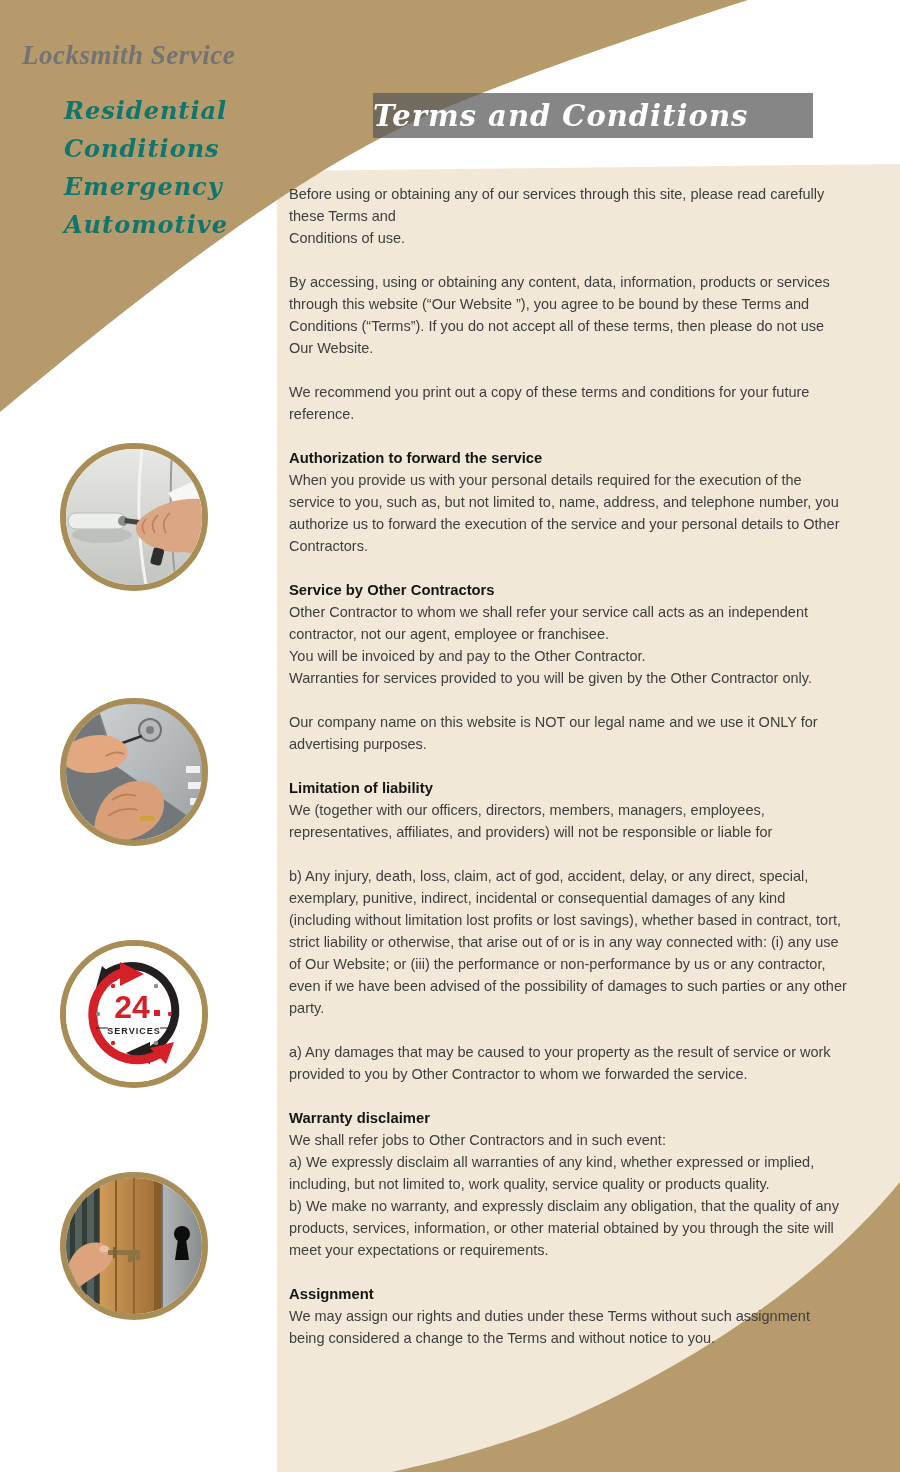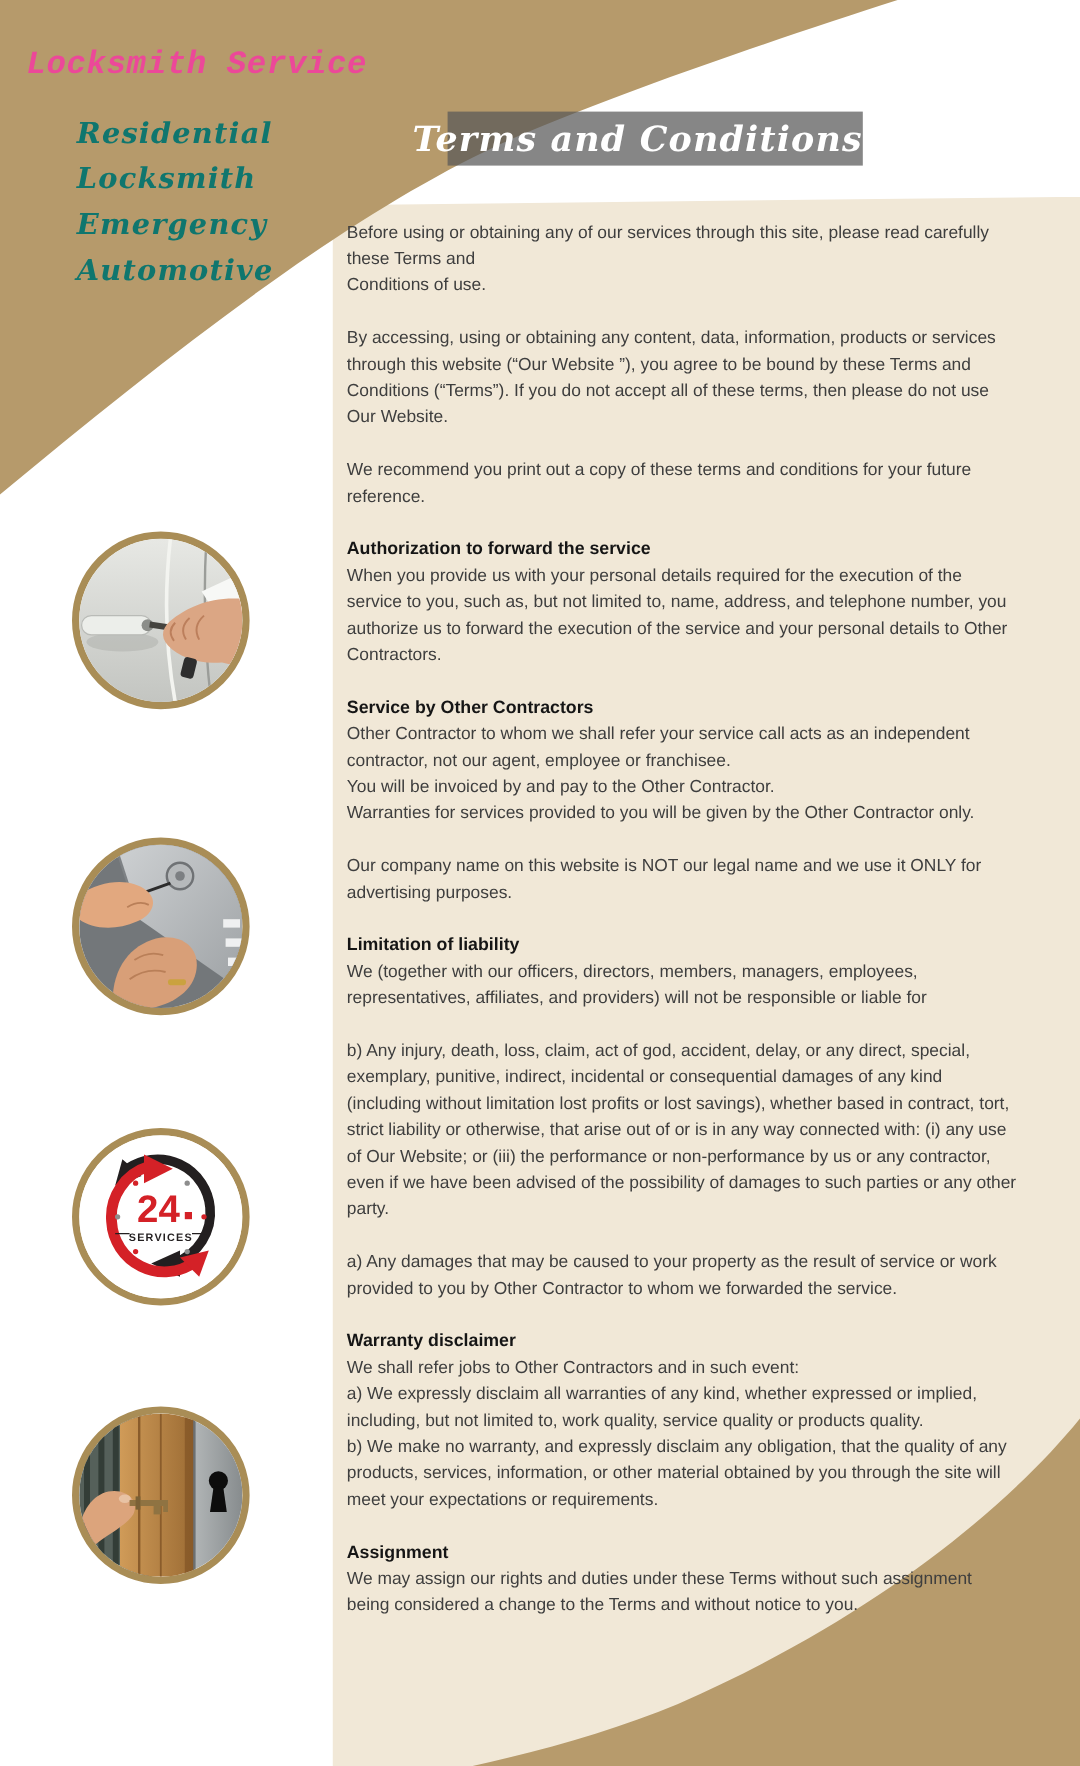--- a/index.html
+++ b/index.html
@@ -9,30 +9,30 @@
 
   
   .panel{position:absolute;left:277px;top:164px;width:623px;height:1308px;
          background:#f1e8d7;z-index:1;
          clip-path:polygon(0 7px,100% 0,100% 100%,0 100%);}
 
   
   .bg{position:absolute;left:0;top:0;z-index:2;pointer-events:none;}
 
   
-  .bar{position:absolute;left:373px;top:93px;width:346px;height:45px;
+  .bar{position:absolute;left:373px;top:93px;width:440px;height:45px;
        background:rgba(88,88,88,0.72);z-index:3;
-       display:flex;align-items:center;justify-content:flex-end;}
+       display:flex;align-items:center;justify-content:flex-start;}
   .bar-title{font-family:"DejaVu Serif",serif;font-style:italic;font-weight:bold;
              font-size:29px;color:#ffffff;letter-spacing:1px;white-space:nowrap;}
 
   
   .brand-title{position:absolute;left:22px;top:40px;z-index:4;
-               font-family:Liberation Mono, monospace;font-style:italic;font-weight:bold;
-               font-size:27px;color:#ec4899;letter-spacing:.5px;white-space:nowrap;}
+               font-family:Liberation Serif, serif;font-style:italic;font-weight:bold;
+               font-size:27px;color:#737373;letter-spacing:.5px;white-space:nowrap;}
   .services{position:absolute;left:64px;top:92px;z-index:4;}
   .service{font-family:"DejaVu Serif",serif;font-style:italic;font-weight:bold;
            font-size:24px;line-height:38px;color:#0f766e;letter-spacing:1px;white-space:nowrap;}
 
   
   .terms{position:absolute;left:289px;top:183px;width:606px;z-index:4;
          font-size:14.5px;line-height:22px;color:#3e3e3e;}
   .terms p{margin:0 0 22px 0;white-space:pre-line;}
   .terms h3{margin:0;font-size:14.8px;line-height:22px;font-weight:bold;color:#151515;}
   .tblock{margin:0;}
@@ -52,21 +52,21 @@
 
   <svg class="bg" width="900" height="1472" viewBox="0 0 900 1472">
     <path d="M0 0 H748 C655 30 530 72 435 112 C300 170 150 288 0 412 Z" fill="#b69a6b"></path>
     <path d="M900 1182 C835 1262 720 1352 565 1420 C512 1442 452 1459 392 1472 L900 1472 Z" fill="#b79b6c"></path>
   </svg>
 
   <div class="brand-title">Locksmith Service</div>
 
   <div class="services">
     <div class="service">Residential</div>
-    <div class="service">Locksmith</div>
+    <div class="service">Conditions</div>
     <div class="service">Emergency</div>
     <div class="service">Automotive</div>
   </div>
 
   <div class="bar">
     <span class="bar-title">Terms and Conditions</span>
   </div>
 
   <div class="circle c1">
     <svg width="136" height="136" viewBox="0 0 136 136">

